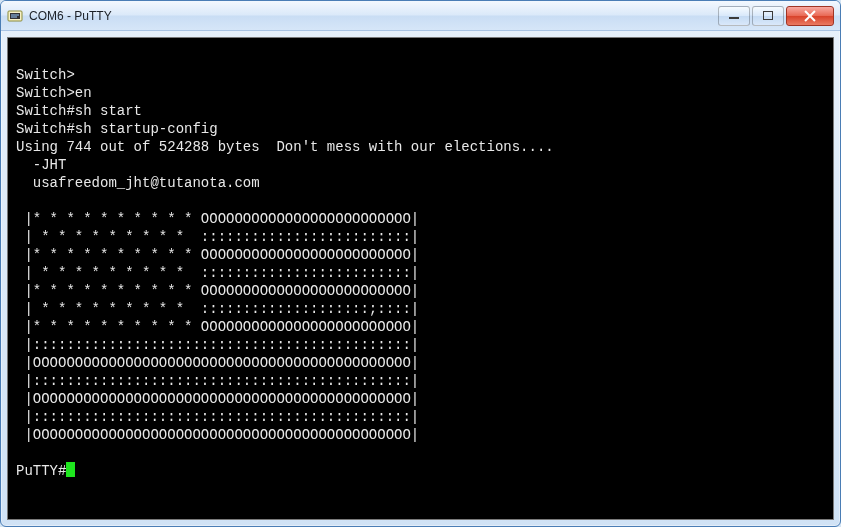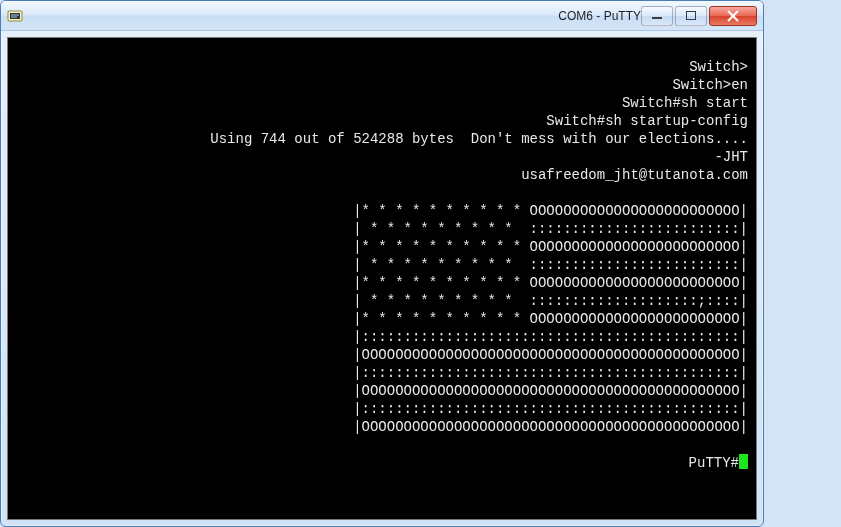--- a/index.html
+++ b/index.html
@@ -6,29 +6,28 @@
     body {
       background: #d4e4f4;
       font-family: "Segoe UI", Tahoma, sans-serif;
       width: 841px;
       height: 527px;
       overflow: hidden;
     }
     .window {
       position: absolute;
       left: 0; top: 0;
-      width: 764px;
+      width: 841px;
       height: 527px;
       border: 1px solid #4a7db5;
       border-radius: 6px;
       background: linear-gradient(180deg, #e8f1fb 0%, #d0e2f5 100%);
       box-shadow: 0 0 0 1px rgba(255,255,255,.4) inset;
       display: flex;
       flex-direction: column;
-      text-align: right;
     }
     .titlebar {
       height: 30px;
       display: flex;
       align-items: center;
       padding: 0 6px;
       background: linear-gradient(180deg, #f3f8fe 0%, #dbe9f9 48%, #c9ddf4 52%, #d6e6f8 100%);
       border-top-left-radius: 5px;
       border-top-right-radius: 5px;
       border-bottom: 1px solid #a9c3e3;
@@ -77,21 +76,21 @@
     .terminal-wrap {
       margin: 6px;
       flex: 1;
       background: #000;
       border: 1px solid #7a7a7a;
       overflow: hidden;
     }
     .terminal {
       width: 100%;
       height: 100%;
-      padding: 2px 8px;
+      padding: 10px 8px;
       font-family: "Courier New", monospace;
       font-size: 14px;
       line-height: 18px;
       color: #e8e8e8;
       white-space: pre;
     }
     .cursor {
       display: inline-block;
       width: 9px;
       height: 15px;

